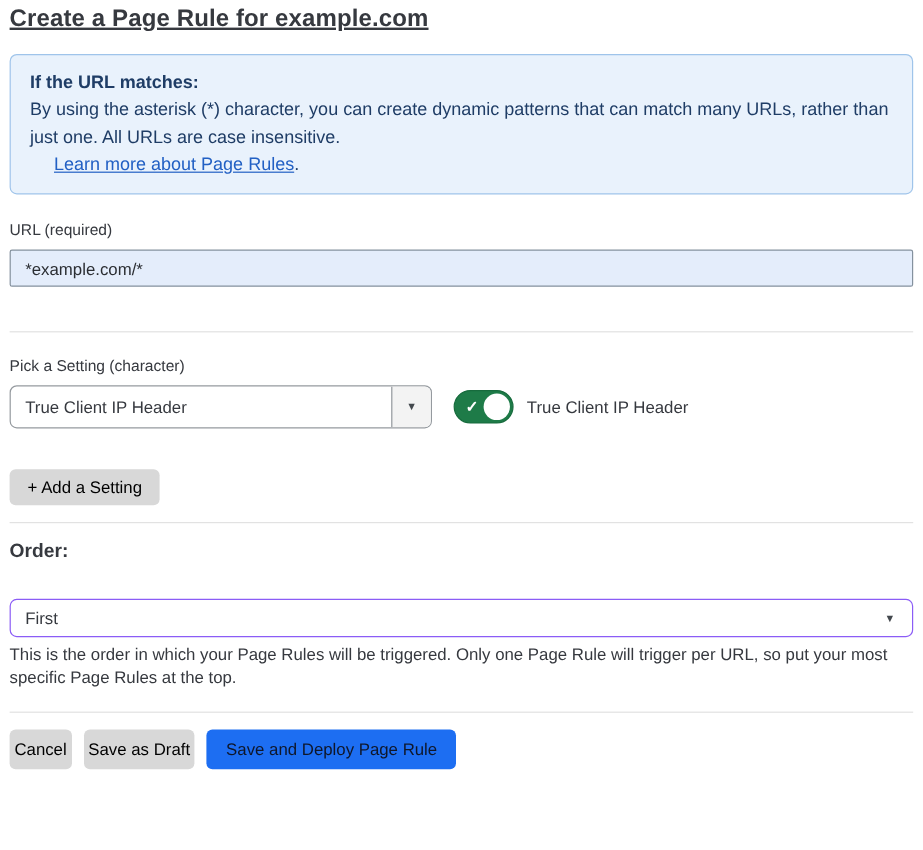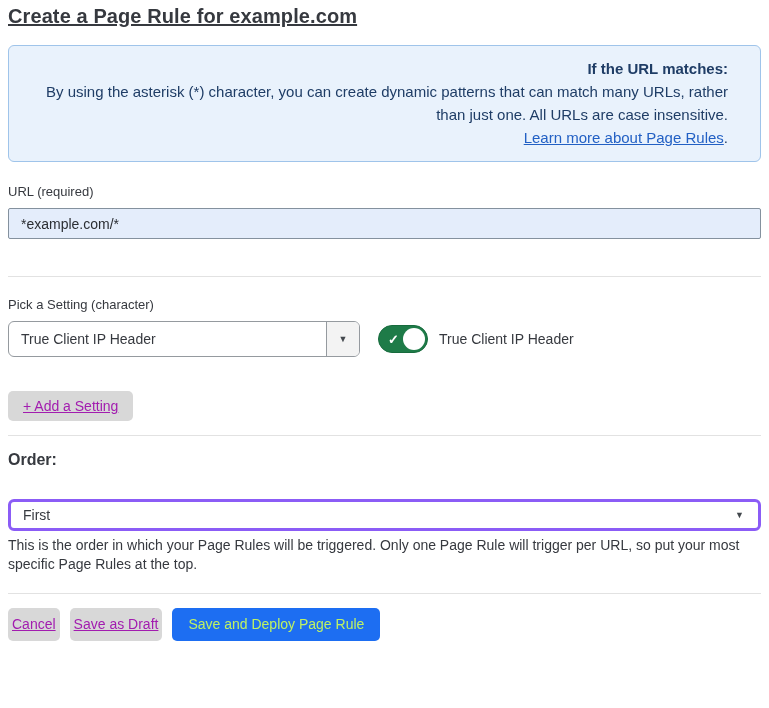--- a/index.html
+++ b/index.html
@@ -19,32 +19,32 @@
     color: #36393f;
     letter-spacing: 0.1px;
     margin-bottom: 17px;
     text-decoration: underline;
   }
 
   .info-box {
     background: #e9f2fc;
     border: 1px solid #9fc4ea;
     border-radius: 6px;
-    padding: 11px 32px 12px 16px;
+    padding: 11px 11px 12px 16px;
     color: #1f3d66;
     font-size: 15px;
     line-height: 23px;
     margin-bottom: 22px;
-    text-align: right;
   }
   .info-heading { font-weight: bold; }
   .info-link {
     color: #2260c4;
     text-decoration: underline;
     cursor: pointer;
+    margin-left: 20px;
   }
   .info-link-suffix { color: #1f3d66; }
 
   .field-label {
     font-size: 13px;
     color: #36393f;
     margin-bottom: 9px;
   }
 
   .url-input {
@@ -162,38 +162,37 @@
     display: inline-block;
     border: none;
     border-radius: 5px;
     font-family: "Liberation Sans", sans-serif;
     font-size: 14px;
     cursor: pointer;
     line-height: 17px;
   }
   .btn-gray {
     background: #d8d8d8;
-    color: #a21caf;
-    text-decoration: underline;
+    color: #000000;
   }
   .btn-blue {
     background: #1d6ef2;
-    color: #bef264;
+    color: #0f172a;
   }
   .add-setting-btn {
     margin-top: 34px;
     padding: 7px 15px;
     height: 30px;
   }
 
   .wide-select {
     width: 100%;
     height: 32px;
     background: #ffffff;
-    border: 3px solid #8b5cf6;
+    border: 1px solid #8b5cf6;
     border-radius: 6px;
     display: flex;
     align-items: center;
     padding: 0 14px 0 12px;
     font-size: 14px;
     color: #36393f;
     cursor: pointer;
     justify-content: space-between;
   }
 

